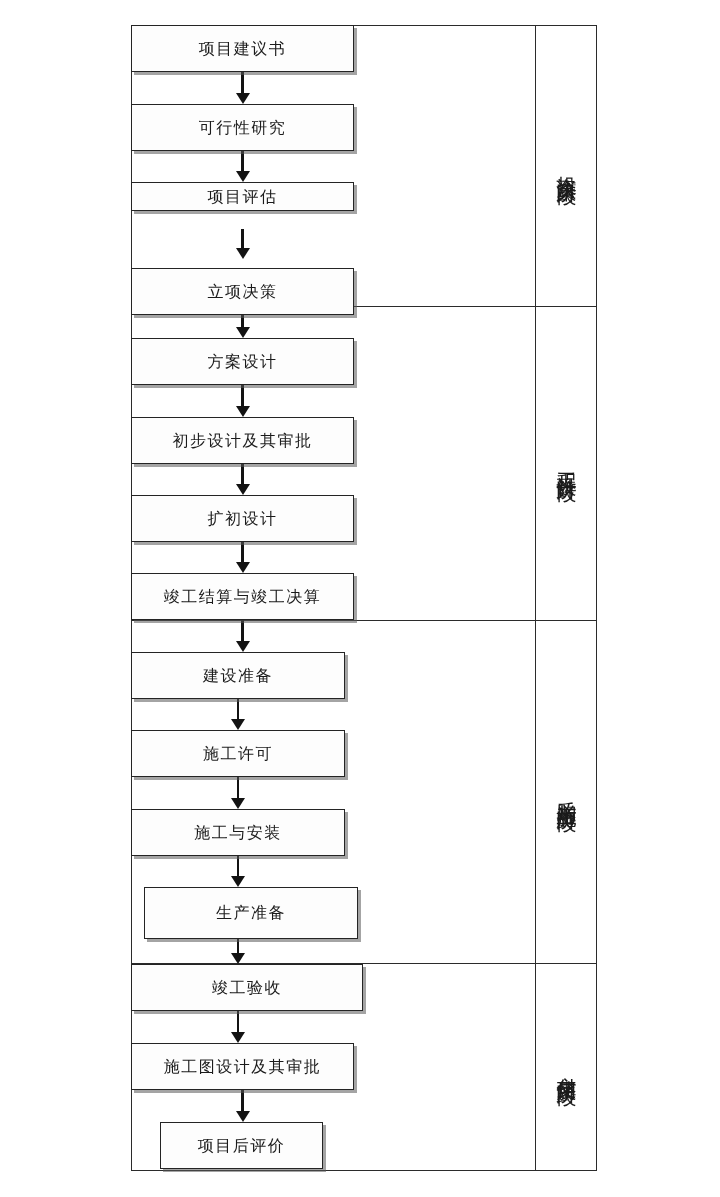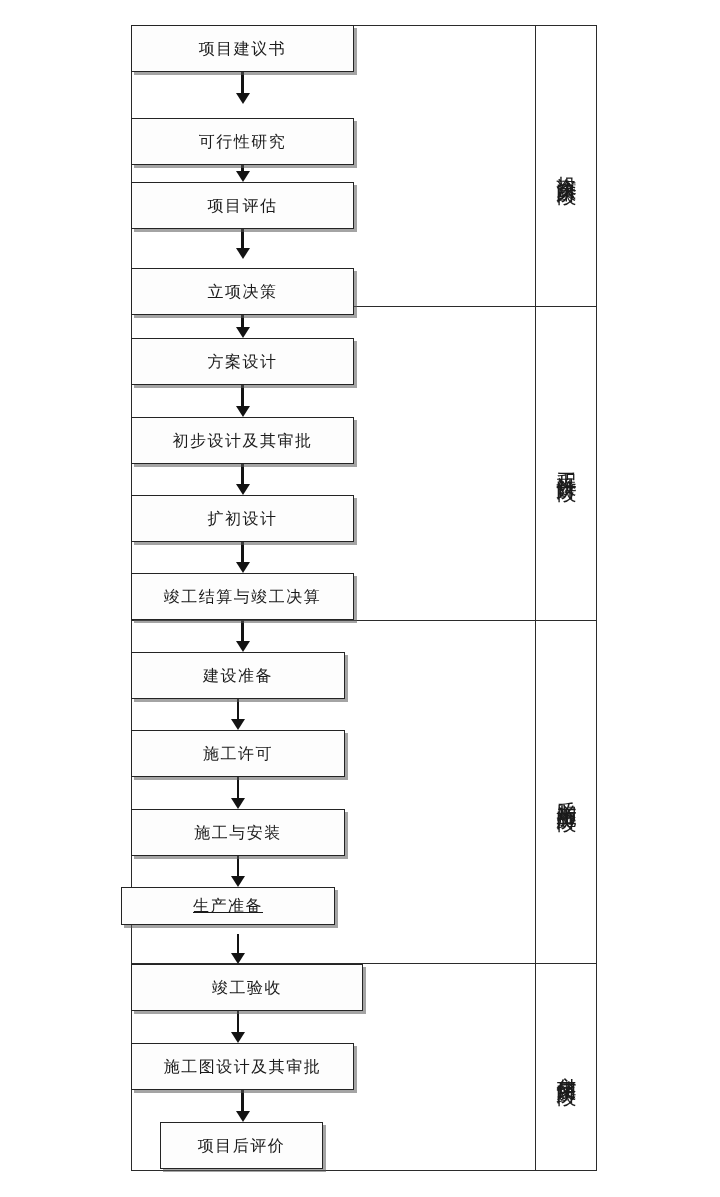--- a/index.html
+++ b/index.html
@@ -183,24 +183,24 @@
       </div>
       <div class="arrow" style="left: 242.5px; top: 1090px; height: 32px;">
         <div class="shaft" style="height: 23px;"></div>
         <div class="head" style="top: 21px;"></div>
       </div>
     </div>
   <div id="nodes">
       <div class="node" style="left: 131px; top: 25px; width: 223px; height: 47px;">
         <span class="node-label">项目建议书</span>
       </div>
-      <div class="node" style="left: 131px; top: 104px; width: 223px; height: 47px; margin-top: 14px;">
+      <div class="node" style="left: 131px; top: 104px; width: 223px; height: 47px;">
         <span class="node-label">可行性研究</span>
       </div>
-      <div class="node" style="left: 131px; top: 182px; width: 223px; height: 47px;">
+      <div class="node" style="left: 131px; top: 182px; width: 223px; height: 29px;">
         <span class="node-label">项目评估</span>
       </div>
       <div class="node" style="left: 131px; top: 268px; width: 223px; height: 47px;">
         <span class="node-label">立项决策</span>
       </div>
       <div class="node" style="left: 131px; top: 338px; width: 223px; height: 47px;">
         <span class="node-label">方案设计</span>
       </div>
       <div class="node" style="left: 131px; top: 417px; width: 223px; height: 47px;">
         <span class="node-label">初步设计及其审批</span>
@@ -213,21 +213,21 @@
       </div>
       <div class="node" style="left: 131px; top: 652px; width: 214px; height: 47px;">
         <span class="node-label">建设准备</span>
       </div>
       <div class="node" style="left: 131px; top: 730px; width: 214px; height: 47px;">
         <span class="node-label">施工许可</span>
       </div>
       <div class="node" style="left: 131px; top: 809px; width: 214px; height: 47px;">
         <span class="node-label">施工与安装</span>
       </div>
-      <div class="node" style="left: 121px; top: 887px; width: 214px; height: 38px; text-decoration: underline;">
+      <div class="node" style="left: 144px; top: 887px; width: 214px; height: 52px;">
         <span class="node-label">生产准备</span>
       </div>
       <div class="node" style="left: 131px; top: 964px; width: 232px; height: 47px;">
         <span class="node-label">竣工验收</span>
       </div>
       <div class="node" style="left: 131px; top: 1043px; width: 223px; height: 47px;">
         <span class="node-label">施工图设计及其审批</span>
       </div>
       <div class="node" style="left: 160px; top: 1122px; width: 163px; height: 47px;">
         <span class="node-label">项目后评价</span>

